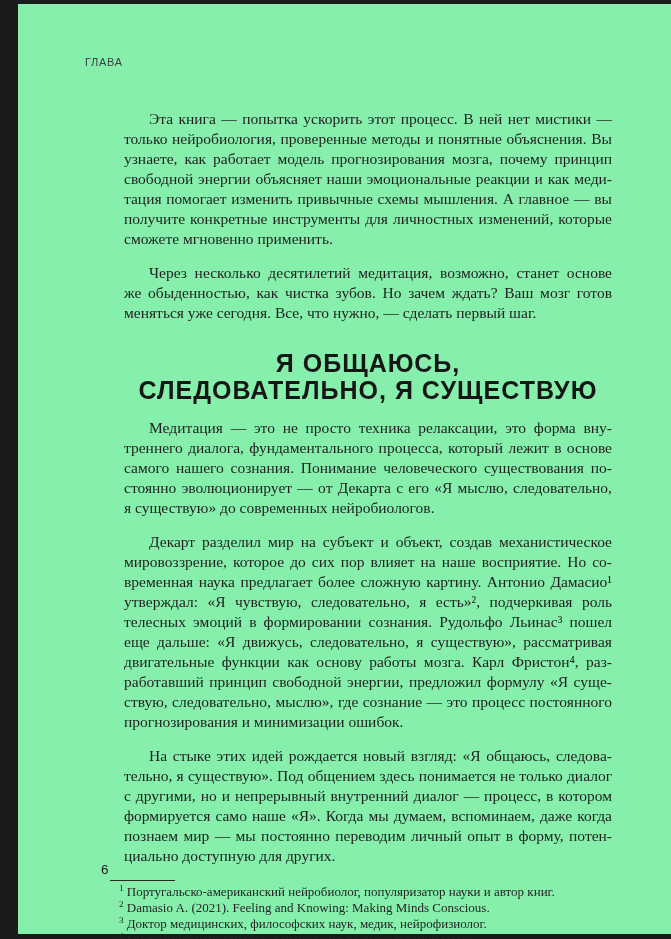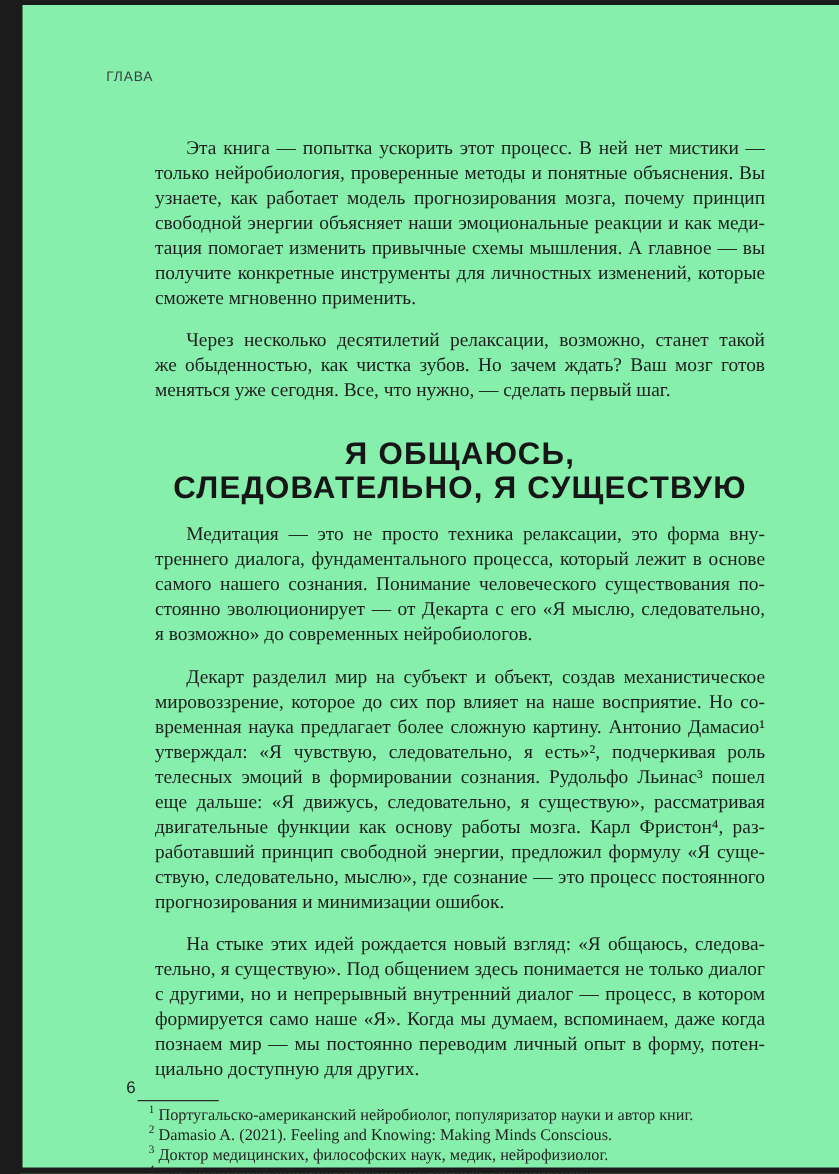--- a/index.html
+++ b/index.html
@@ -71,38 +71,38 @@
         <div class="para">
           <div class="line first jl">Эта книга — попытка ускорить этот процесс. В ней нет мистики —</div>
           <div class="line jl">только нейробиология, проверенные методы и понятные объяснения. Вы</div>
           <div class="line jl">узнаете, как работает модель прогнозирования мозга, почему принцип</div>
           <div class="line jl">свободной энергии объясняет наши эмоциональные реакции и как меди-</div>
           <div class="line jl">тация помогает изменить привычные схемы мышления. А главное — вы</div>
           <div class="line jl">получите конкретные инструменты для личностных изменений, которые</div>
           <div class="line">сможете мгновенно применить.</div>
         </div>
         <div class="para">
-          <div class="line first jl">Через несколько десятилетий релаксации, возможно, станет такой</div>
+          <div class="line first jl">Через несколько десятилетий медитация, возможно, станет основе</div>
           <div class="line jl">же обыденностью, как чистка зубов. Но зачем ждать? Ваш мозг готов</div>
           <div class="line">меняться уже сегодня. Все, что нужно, — сделать первый шаг.</div>
         </div>
       </div>
 
     <div class="section-heading">
         <div>Я ОБЩАЮСЬ,</div>
         <div>СЛЕДОВАТЕЛЬНО, Я СУЩЕСТВУЮ</div>
       </div>
 
     <div>
         <div class="para">
           <div class="line first jl">Медитация — это не просто техника релаксации, это форма вну-</div>
           <div class="line jl">треннего диалога, фундаментального процесса, который лежит в основе</div>
           <div class="line jl">самого нашего сознания. Понимание человеческого существования по-</div>
           <div class="line jl">стоянно эволюционирует — от Декарта с его «Я мыслю, следовательно,</div>
-          <div class="line">я возможно» до современных нейробиологов.</div>
+          <div class="line">я существую» до современных нейробиологов.</div>
         </div>
         <div class="para">
           <div class="line first jl">Декарт разделил мир на субъект и объект, создав механистическое</div>
           <div class="line jl">мировоззрение, которое до сих пор влияет на наше восприятие. Но со-</div>
           <div class="line jl">временная наука предлагает более сложную картину. Антонио Дамасио¹</div>
           <div class="line jl">утверждал: «Я чувствую, следовательно, я есть»², подчеркивая роль</div>
           <div class="line jl">телесных эмоций в формировании сознания. Рудольфо Льинас³ пошел</div>
           <div class="line jl">еще дальше: «Я движусь, следовательно, я существую», рассматривая</div>
           <div class="line jl">двигательные функции как основу работы мозга. Карл Фристон⁴, раз-</div>
           <div class="line jl">работавший принцип свободной энергии, предложил формулу «Я суще-</div>

